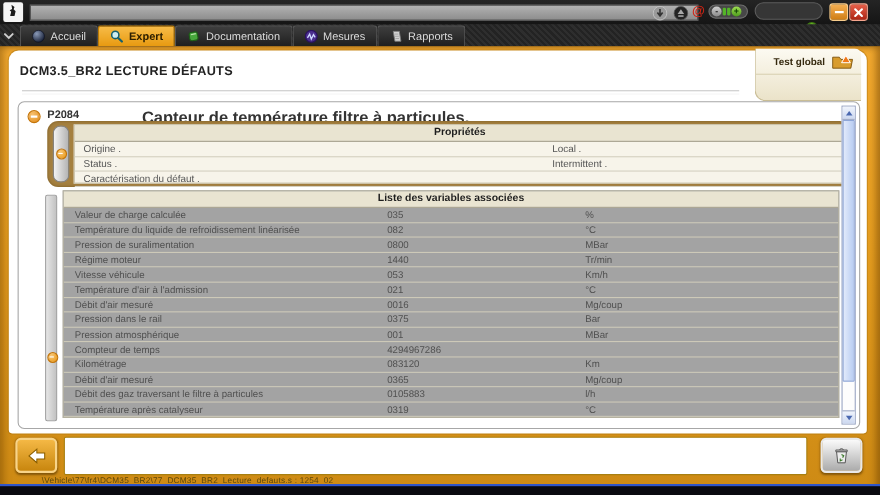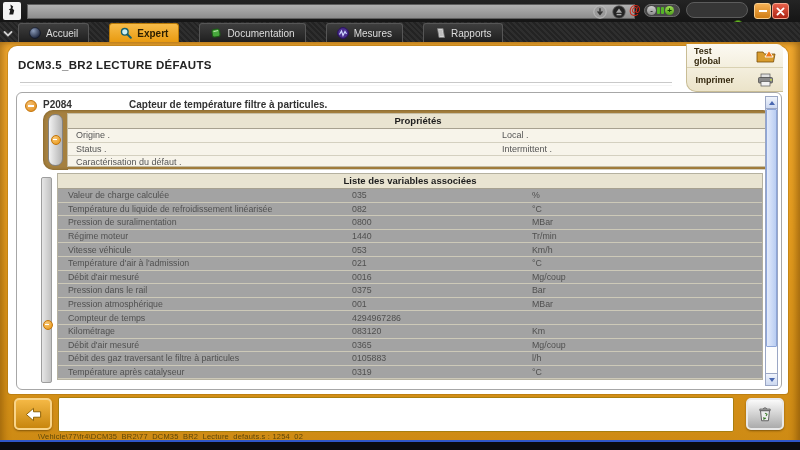--- a/index.html
+++ b/index.html
@@ -15,38 +15,38 @@
   .zbar{width:3px;height:7px;background:#54b428;border-radius:1px;}
   .zplus{width:9px;height:9px;border-radius:50%;background:linear-gradient(#9ede52,#4e9c1c);color:#0c3a00;font-size:8px;line-height:9px;text-align:center;font-weight:bold;}
   .version-box{position:absolute;left:686px;top:2px;width:62px;height:16px;border-radius:8px;background:#363636;border:1px solid #5c5c5c;display:flex;align-items:center;justify-content:space-between;padding:0 3px 0 7px;box-sizing:border-box;}
   .version-box span{color:#eee;font-size:8px;letter-spacing:.3px;margin-top:31px;}
   .btn-min{position:absolute;left:754px;top:3px;width:15px;height:14px;border-radius:3px;background:linear-gradient(#f5b054,#cf7d14);border:1px solid #f8cd8c;display:flex;align-items:center;justify-content:center;}
   .btn-min i{display:block;width:8px;height:2px;background:#fff;}
   .btn-close{position:absolute;left:772px;top:3px;width:15px;height:14px;border-radius:3px;background:linear-gradient(#e8604a,#ad2414);border:1px solid #f5a58e;display:flex;align-items:center;justify-content:center;}
   
   .tabbar{position:absolute;left:0;top:22px;width:800px;height:20px;background:repeating-linear-gradient(45deg,#2e2e2e 0 2px,#232323 2px 4px);}
   .chev{position:absolute;left:2px;top:26px;}
-  .tabs{position:absolute;left:18px;top:1px;height:19px;display:flex;gap:20px;}
+  .tabs{position:absolute;left:18px;top:1px;height:19px;display:flex;gap:0;}
   .tab{display:flex;align-items:center;gap:5px;padding:0 10px;background:linear-gradient(#3e3e3e,#1f1f1f);border:1px solid #565656;border-bottom:none;border-radius:3px 3px 0 0;color:#dcdcdc;font-size:10px;}
   .tab.active{background:linear-gradient(#f7bc49,#e89a10);color:#2e2000;font-weight:bold;border-color:#b87a08;}
   .tabicon{display:flex;align-items:center;}
   
   .frame{position:absolute;left:0;top:42px;width:800px;height:408px;background:linear-gradient(180deg,#f2a92f 0%,#e59d1f 45%,#cd8a14 100%);box-shadow:inset -4px 0 7px rgba(96,56,0,.45),inset 4px 0 7px rgba(96,56,0,.35);}
   .card{position:absolute;left:8px;top:46px;width:780px;height:348px;background:#fff;border-radius:9px 9px 3px 3px;box-shadow:0 0 0 1px rgba(150,100,10,.35);}
   .actions-panel{position:absolute;left:686px;top:44px;width:96px;height:47px;background:linear-gradient(#fcfaf2,#ebe3c9);border-left:1px solid #c9bd95;border-bottom:1px solid #c9bd95;border-radius:0 6px 0 10px;}
-  .action-row{height:23px;display:flex;align-items:center;justify-content:flex-end;gap:22px;padding:0 7px;font-size:9px;font-weight:bold;color:#35290e;}
+  .action-row{height:23px;display:flex;align-items:center;justify-content:flex-end;gap:6px;padding:0 7px;font-size:9px;font-weight:bold;color:#35290e;}
   .action-row:first-child{border-bottom:1px solid #d9d1b2;}
   .page-title{position:absolute;left:18px;top:59px;font-size:11.5px;font-weight:bold;color:#232323;letter-spacing:.3px;}
   .sep{position:absolute;left:20px;top:82px;width:652px;height:2px;border-top:1px solid #c9c9c9;border-bottom:1px solid #f5f5f5;}
   
   .fault{position:absolute;left:16px;top:92px;width:766px;height:298px;border:1px solid #a7a7a7;border-radius:6px;background:#fff;box-sizing:border-box;}
   .mdot{width:10px;height:10px;border-radius:50%;background:radial-gradient(circle at 35% 30%,#f6c070,#e08a18);border:1px solid #c37409;position:relative;}
   .mdot::after{content:"";position:absolute;left:2px;top:4px;width:6px;height:1.6px;background:#fff;}
   .fault-code{position:absolute;left:26px;top:6px;font-size:10px;font-weight:bold;color:#333;}
-  .fault-desc{position:absolute;left:112px;top:6px;font-size:10px;font-weight:bold;color:#333;}
+  .fault-desc{position:absolute;left:112px;top:6px;font-size:15px;font-weight:bold;color:#333;}
   .fault-mdot{position:absolute;left:8px;top:7px;}
   .prop-wrap{position:absolute;left:26px;top:17px;width:730px;height:60px;background:#a5803f;border-radius:10px;box-shadow:inset 0 0 3px rgba(70,45,0,.5);}
   .prop-side{position:absolute;left:5px;top:4px;width:15px;height:52px;border-radius:7px;background:linear-gradient(90deg,#f2f2f2,#b4b4b4);border:1px solid #838383;display:flex;align-items:center;justify-content:center;box-sizing:border-box;}
   .odot{width:8px;height:8px;border-radius:50%;background:radial-gradient(circle at 35% 30%,#f8c878,#e8940f);border:1px solid #c37409;position:relative;}
   .odot::after{content:"";position:absolute;left:1.5px;top:3px;width:4px;height:1.3px;background:#fff;}
   .prop-table{position:absolute;left:24px;top:3px;right:4px;bottom:3px;background:#f7f4ea;border:1px solid #c5bda3;box-sizing:border-box;}
   .tbl-head{height:14px;line-height:14px;text-align:center;font-size:9.5px;font-weight:bold;color:#1d1d1d;background:#e9e4d1;border-bottom:1px solid #a7a190;}
   .prow{display:grid;grid-template-columns:62% 38%;height:12.6px;align-items:center;border-bottom:1px solid #d4d0c0;font-size:9px;color:#555;}
   .prow .pl{padding-left:8px;}
   .vars-side{position:absolute;left:24px;top:84px;width:11px;height:206px;background:linear-gradient(90deg,#e6e6e6,#c2c2c2);border:1px solid #9e9e9e;border-radius:2px;box-sizing:border-box;}
@@ -187,31 +187,20 @@
   <div class="actions-panel">
     <div class="action-row">
       <span>Test global</span>
       <span style="display:flex">
           <svg viewBox="0 0 20 14" width="20" height="14">
             <path d="M1 3 L7 3 L8.5 5 L19 5 L17.5 13 L1 13 Z" fill="#d89c2e" stroke="#7a4e08" stroke-width="0.8"></path>
             <path d="M13 1.5 L17 8 H9 Z" fill="#f07818" stroke="#fff" stroke-width="0.9"></path>
           </svg>
         </span>
     </div>
-    <div class="action-row">
-      <span>Imprimer</span>
-      <span style="display:flex">
-          <svg viewBox="0 0 20 14" width="20" height="14">
-            <rect x="5" y="1" width="9" height="4" fill="#e0e0e0" stroke="#555" stroke-width="0.7"></rect>
-            <rect x="2.5" y="4.5" width="14" height="5.5" rx="1" fill="#8a8a8a" stroke="#444" stroke-width="0.7"></rect>
-            <rect x="5" y="8.5" width="9" height="4.5" fill="#f2f2f2" stroke="#555" stroke-width="0.7"></rect>
-            <circle cx="15" cy="6.8" r="0.9" fill="#cfe84a"></circle>
-          </svg>
-        </span>
-    </div>
   </div>
 
   <div class="page-title">DCM3.5_BR2  LECTURE DÉFAUTS</div>
   <div class="sep"></div>
 
   <div class="fault">
     <span class="mdot fault-mdot"></span>
     <div class="fault-code">P2084</div>
     <div class="fault-desc">Capteur de température filtre à particules.</div>
 

